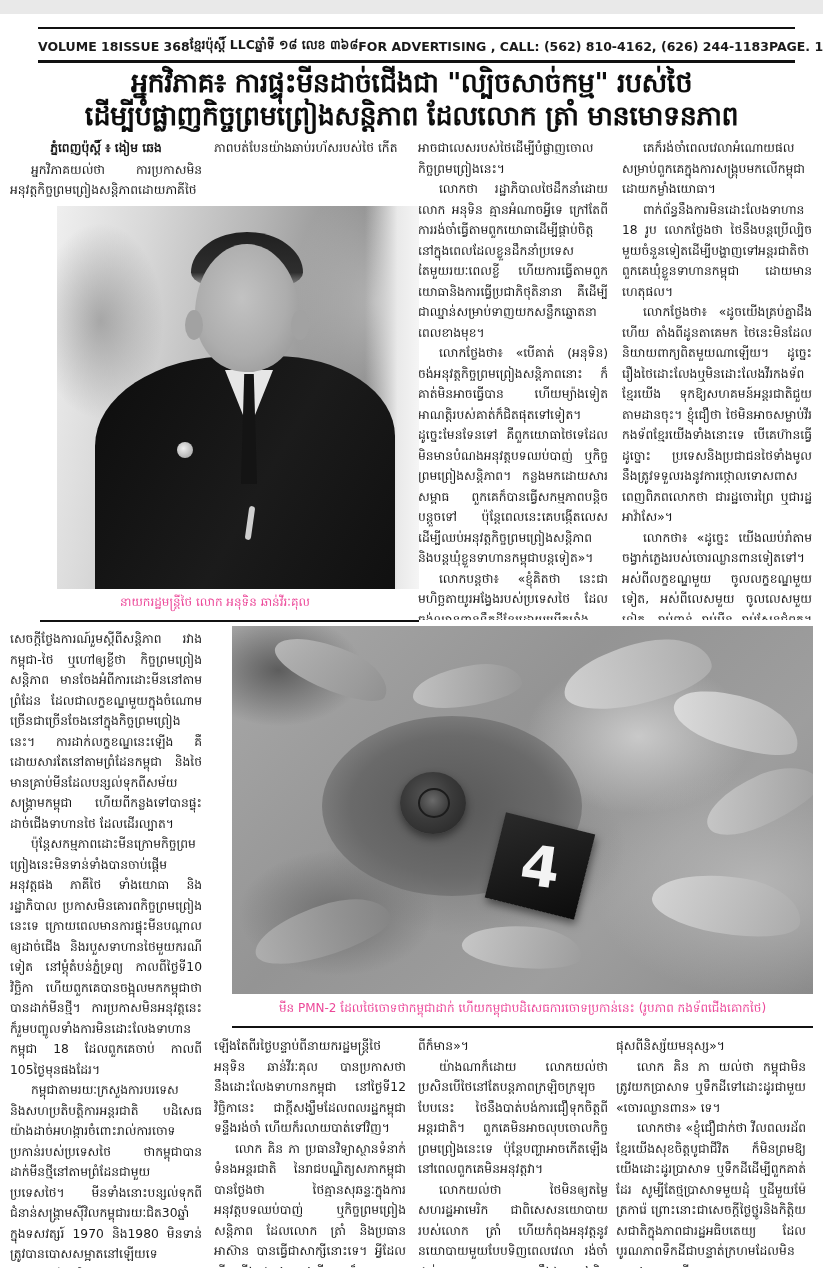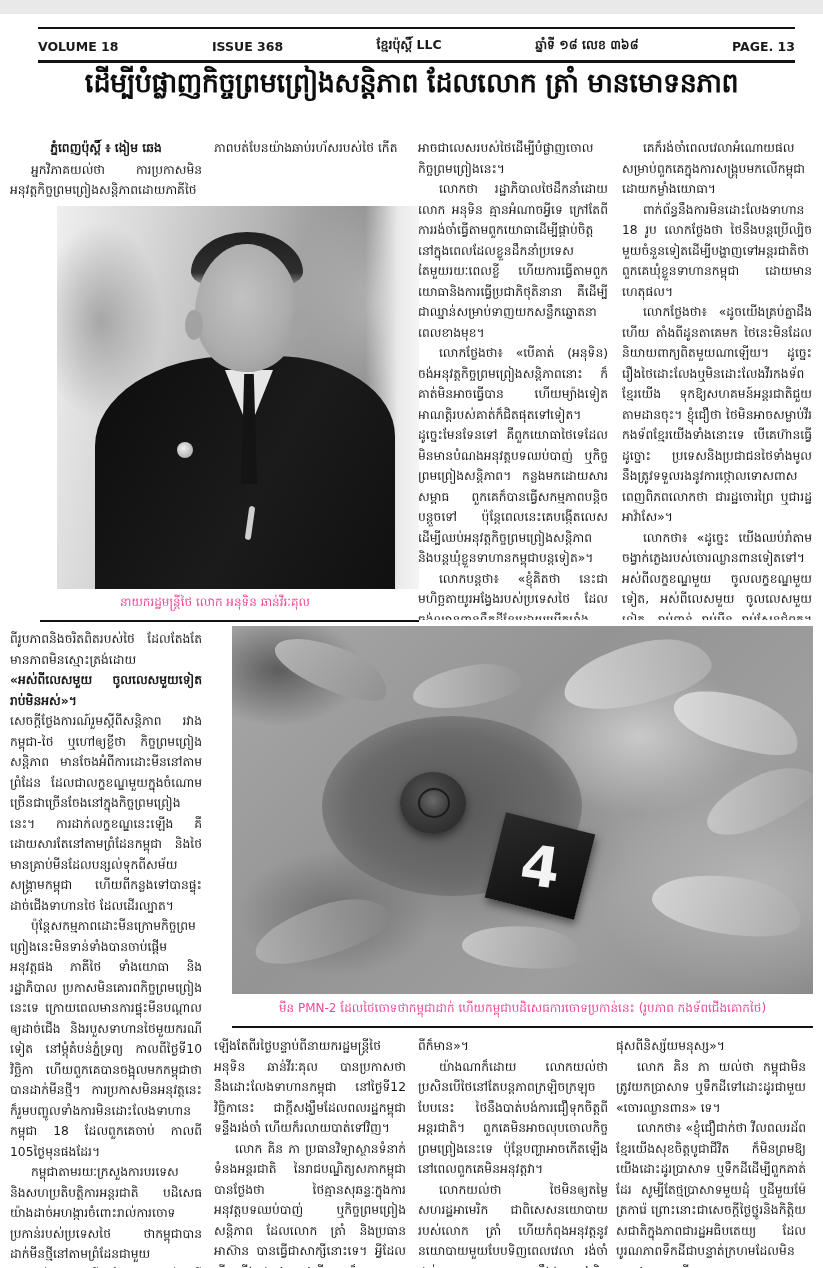--- a/index.html
+++ b/index.html
@@ -130,25 +130,27 @@
 <body>
 
 <div id="page">
 
   <div class="rule" style="left:38px;right:28px;top:13px;height:2px;width:757px;"></div>
   <div id="hdr-row">
     <span>VOLUME 18</span>
     <span>ISSUE 368</span>
     <span>ខ្មែរប៉ុស្តិ៍ LLC</span>
     <span>ឆ្នាំទី ១៨ លេខ ៣៦៨</span>
+    <span>FOR ADVERTISING ,  CALL: (562) 810-4162, (626) 244-1183</span>
     <span>PAGE. 13</span>
   </div>
   <div class="rule" style="left:38px;top:46px;height:3px;width:757px;"></div>
 
   <div id="headline">
+    <div>អ្នកវិភាគ៖ ការផ្ទុះមីនដាច់ជើងជា "ល្បិចសាច់កម្ម" របស់ថៃ</div>
     <div>ដើម្បីបំផ្លាញកិច្ចព្រមព្រៀងសន្តិភាព ដែលលោក ត្រាំ មានមោទនភាព</div>
   </div>
 
   <div class="txt" style="left:10px;top:124px;width:192px;height:66px;">
     <p class="byline">ភ្នំពេញប៉ុស្តិ៍ ៖ ងៀម ឆេង</p>
     <div>
         <p>អ្នកវិភាគយល់ថា ការប្រកាសមិនអនុវត្តកិច្ចព្រមព្រៀងសន្តិភាពដោយភាគីថៃ បង្ហាញ</p>
       </div>
   </div>
 
@@ -186,21 +188,20 @@
     <div class="head"></div>
     <div class="ear" style="left:128px;"></div>
     <div class="ear" style="left:234px;"></div>
     <div class="badge"></div>
     <div class="pin"></div>
   </div>
   <div id="pm-caption" class="caption">នាយករដ្ឋមន្ត្រីថៃ លោក អនុទិន ឆាន់វីរៈគុល</div>
   <div class="rule" style="left:40px;top:606px;height:1.5px;width:379px;"></div>
 
   <div class="txt cont" style="left:10px;top:615px;width:192px;height:650px;">
-    <p><span>ពីរូបភាពនិងចរិតពិតរបស់ថៃ ដែលតែងតែមានភាពមិនស្មោះត្រង់ដោយ </span><span class="boldphrase">«អស់ពីលេសមួយ ចូលលេសមួយទៀត រាប់មិនអស់»។</span></p>
     <div>
         <p>សេចក្តីថ្លែងការណ៍រួមស្តីពីសន្តិភាព រវាងកម្ពុជា-ថៃ ឬហៅឲ្យខ្លីថា កិច្ចព្រមព្រៀងសន្តិភាព មានចែងអំពីការដោះមីននៅតាមព្រំដែន ដែលជាលក្ខខណ្ឌមួយក្នុងចំណោមច្រើនជាច្រើនចែងនៅក្នុងកិច្ចព្រមព្រៀងនេះ។ ការដាក់លក្ខខណ្ឌនេះឡើង គឺដោយសារតែនៅតាមព្រំដែនកម្ពុជា និងថៃ មានគ្រាប់មីនដែលបន្សល់ទុកពីសម័យសង្គ្រាមកម្ពុជា ហើយពីកន្លងទៅបានផ្ទុះដាច់ជើងទាហានថៃ ដែលដើរល្បាត។</p>
         <p>ប៉ុន្តែសកម្មភាពដោះមីនក្រោមកិច្ចព្រមព្រៀងនេះមិនទាន់ទាំងបានចាប់ផ្តើមអនុវត្តផង ភាគីថៃ ទាំងយោធា និងរដ្ឋាភិបាល ប្រកាសមិនគោរពកិច្ចព្រមព្រៀងនេះទេ ក្រោយពេលមានការផ្ទុះមីនបណ្តាលឲ្យដាច់ជើង និងរបួសទាហានថៃមួយករណីទៀត នៅម្តុំតំបន់ភ្នំទ្រព្យ កាលពីថ្ងៃទី10 វិច្ឆិកា ហើយពួកគេបានចង្អុលមកកម្ពុជាថាបានដាក់មីនថ្មី។ ការប្រកាសមិនអនុវត្តនេះ ក៏រួមបញ្ចូលទាំងការមិនដោះលែងទាហានកម្ពុជា 18 ដែលពួកគេចាប់ កាលពី 105ថ្ងៃមុនផងដែរ។</p>
         <p>កម្ពុជាតាមរយៈក្រសួងការបរទេស និងសហប្រតិបត្តិការអន្តរជាតិ បដិសេធយ៉ាងដាច់អហង្ការចំពោះរាល់ការចោទប្រកាន់របស់ប្រទេសថៃ ថាកម្ពុជាបានដាក់មីនថ្មីនៅតាមព្រំដែនជាមួយប្រទេសថៃ។ មីនទាំងនោះបន្សល់ទុកពីជំនាន់សង្គ្រាមស៊ីវិលកម្ពុជារយៈជិត30ឆ្នាំ ក្នុងទសវត្សរ៍ 1970 និង1980 មិនទាន់ត្រូវបានបោសសម្អាតនៅឡើយទេ ដោយសារតែភូមិ</p>
       </div>
   </div>
 
   <div id="mine-photo">
     <div class="soil"></div>
     <div class="leaf" style="left:330px;top:18px;width:150px;height:60px;background:linear-gradient(100deg,#d6d6d6,#aeaeae);border-radius:60% 40% 55% 45%/60% 60% 40% 40%;transform:rotate(-12deg);"></div>

